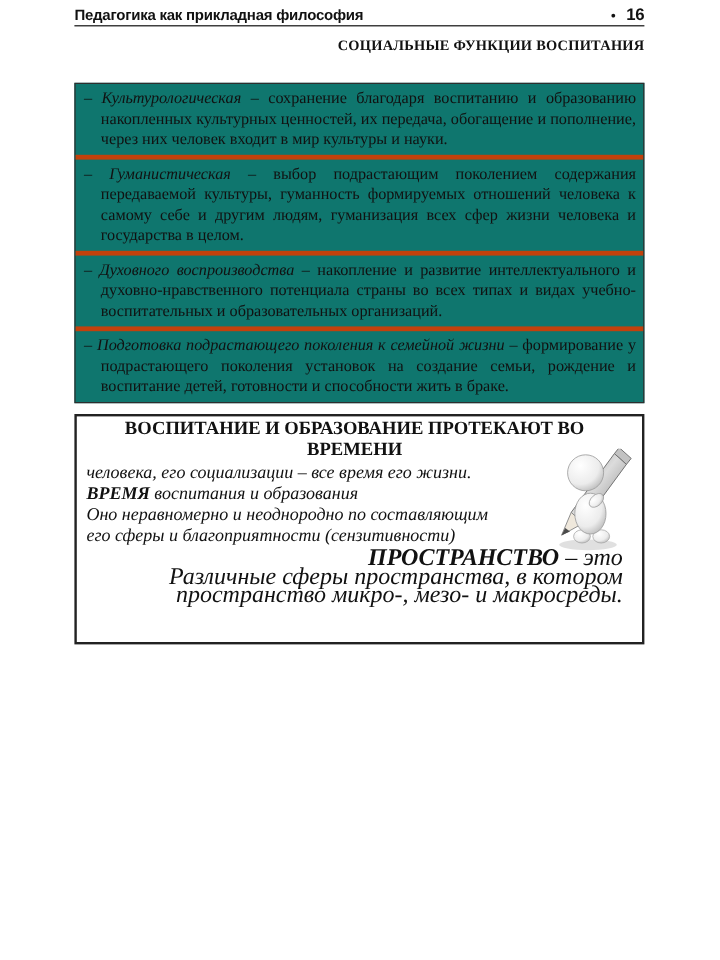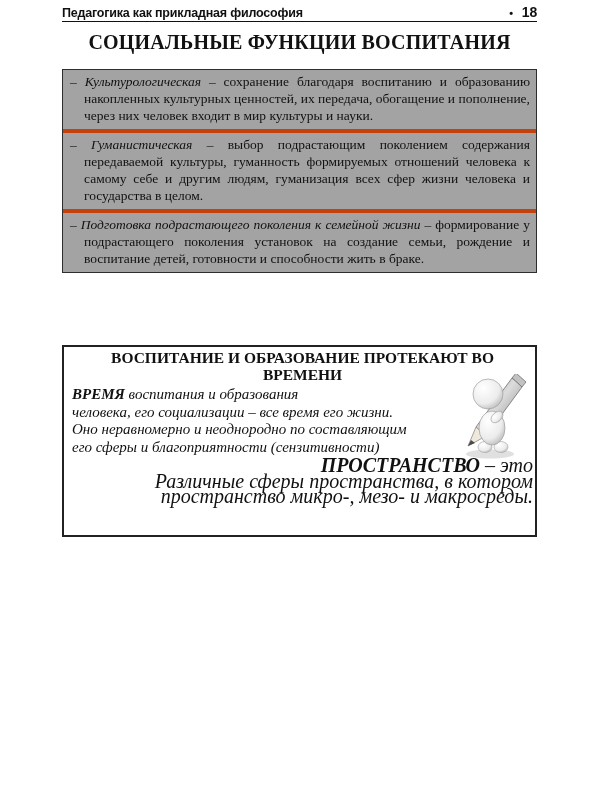--- a/index.html
+++ b/index.html
@@ -21,85 +21,88 @@
   .running-head .pageno-wrap { display: flex; align-items: baseline; gap: 9px; font-size: 14px; }
   .running-head .sep { font-size: 11px; }
   .head-rule {
     position: absolute; left: 62px; right: 63px; top: 21px;
     border-top: 1.6px solid #111;
   }
 
   
   .page-title {
     position: absolute; left: 62px; right: 63px; top: 31px;
-    text-align: center; font-weight: bold; font-size: 20px; letter-spacing: 0.2px;
+    text-align: right; font-weight: bold; font-size: 12px; letter-spacing: 0.2px;
   }
 
   
   .func-table {
     position: absolute; left: 62px; right: 63px; top: 69px;
-    border: 1px solid #2e2e2e; background: #a3a3a3;
+    border: 1px solid #2e2e2e; background: #0f766e;
   }
   .func-row { border-top: 4px solid #c2410c; padding: 3px 6px 5px 7px; }
   .func-row:first-child { border-top: none; }
   .func-row p {
     margin: 0; font-size: 13.5px; line-height: 17px;
     text-align: justify; padding-left: 14px; text-indent: -14px;
   }
   .func-term { font-style: italic; }
 
   
   .ts-box {
     position: absolute; left: 62px; right: 63px; top: 345px; height: 192px;
     border: 2px solid #222; box-sizing: border-box;
-    padding: 2px 2px 0 8px; overflow: hidden; background: #fff;
+    padding: 2px 16px 0 8px; overflow: hidden; background: #fff;
   }
   .ts-heading { text-align: center; font-weight: bold; font-size: 15.5px; line-height: 17px; }
   .time-para { font-style: italic; font-size: 15px; line-height: 17.5px; margin-top: 3px; }
   .bold-term { font-weight: bold; font-style: italic; }
   .space-para { font-style: italic; font-size: 20px; line-height: 15.6px; text-align: right; margin-top: 2px; }
   .figure-wrap { position: absolute; top: 27px; right: 5px; width: 72px; height: 86px; }
   .figure-wrap svg { width: 100%; height: 100%; display: block; }
 </style>
 </head>
 <body>
 
 <div class="page">
 
   <div class="running-head">
     <span>Педагогика как прикладная философия</span>
     <span class="pageno-wrap">
       <span class="sep">•</span>
-      <span>18</span>
+      <span>16</span>
     </span>
   </div>
   <div class="head-rule"></div>
 
   <div class="page-title">СОЦИАЛЬНЫЕ ФУНКЦИИ ВОСПИТАНИЯ</div>
 
   <div class="func-table">
     <div class="func-row">
       <p><span>– </span><span class="func-term">Культурологическая</span><span> – сохранение благодаря воспитанию и образованию накопленных культурных ценностей, их передача, обогащение и пополнение, через них человек входит в мир культуры и науки.</span></p>
     </div>
     <div class="func-row">
       <p><span>– </span><span class="func-term">Гуманистическая</span><span> – выбор подрастающим поколением содержания передаваемой культуры, гуманность формируемых отношений человека к самому себе и другим людям, гуманизация всех сфер жизни человека и государства в целом.</span></p>
     </div>
     <div class="func-row">
+      <p><span>– </span><span class="func-term">Духовного воспроизводства</span><span> – накопление и развитие интеллектуального и духовно-нравственного потенциала страны во всех типах и видах учебно-воспитательных и образовательных организаций.</span></p>
+    </div>
+    <div class="func-row">
       <p><span>– </span><span class="func-term">Подготовка подрастающего поколения к семейной жизни</span><span> – формирование у подрастающего поколения установок на создание семьи, рождение и воспитание детей, готовности и способности жить в браке.</span></p>
     </div>
   </div>
 
   <div class="ts-box">
     <div class="ts-heading">
       <div>ВОСПИТАНИЕ И ОБРАЗОВАНИЕ ПРОТЕКАЮТ ВО ВРЕМЕНИ</div>
     </div>
 
     <div class="time-para">
+      <div>человека, его социализации – все время его жизни.</div>
       <div><span class="bold-term">ВРЕМЯ</span><span> воспитания и образования</span></div>
-      <div>человека, его социализации – все время его жизни.</div>
       <div>Оно неравномерно и неоднородно по составляющим</div>
       <div>его сферы и благоприятности (сензитивности)</div>
     </div>
 
     <div class="space-para">
       <div><span class="bold-term">ПРОСТРАНСТВО</span><span> – это</span></div>
       <div>Различные сферы пространства, в котором</div>
       <div>пространство микро-, мезо- и макросреды.</div>
 
     </div>

